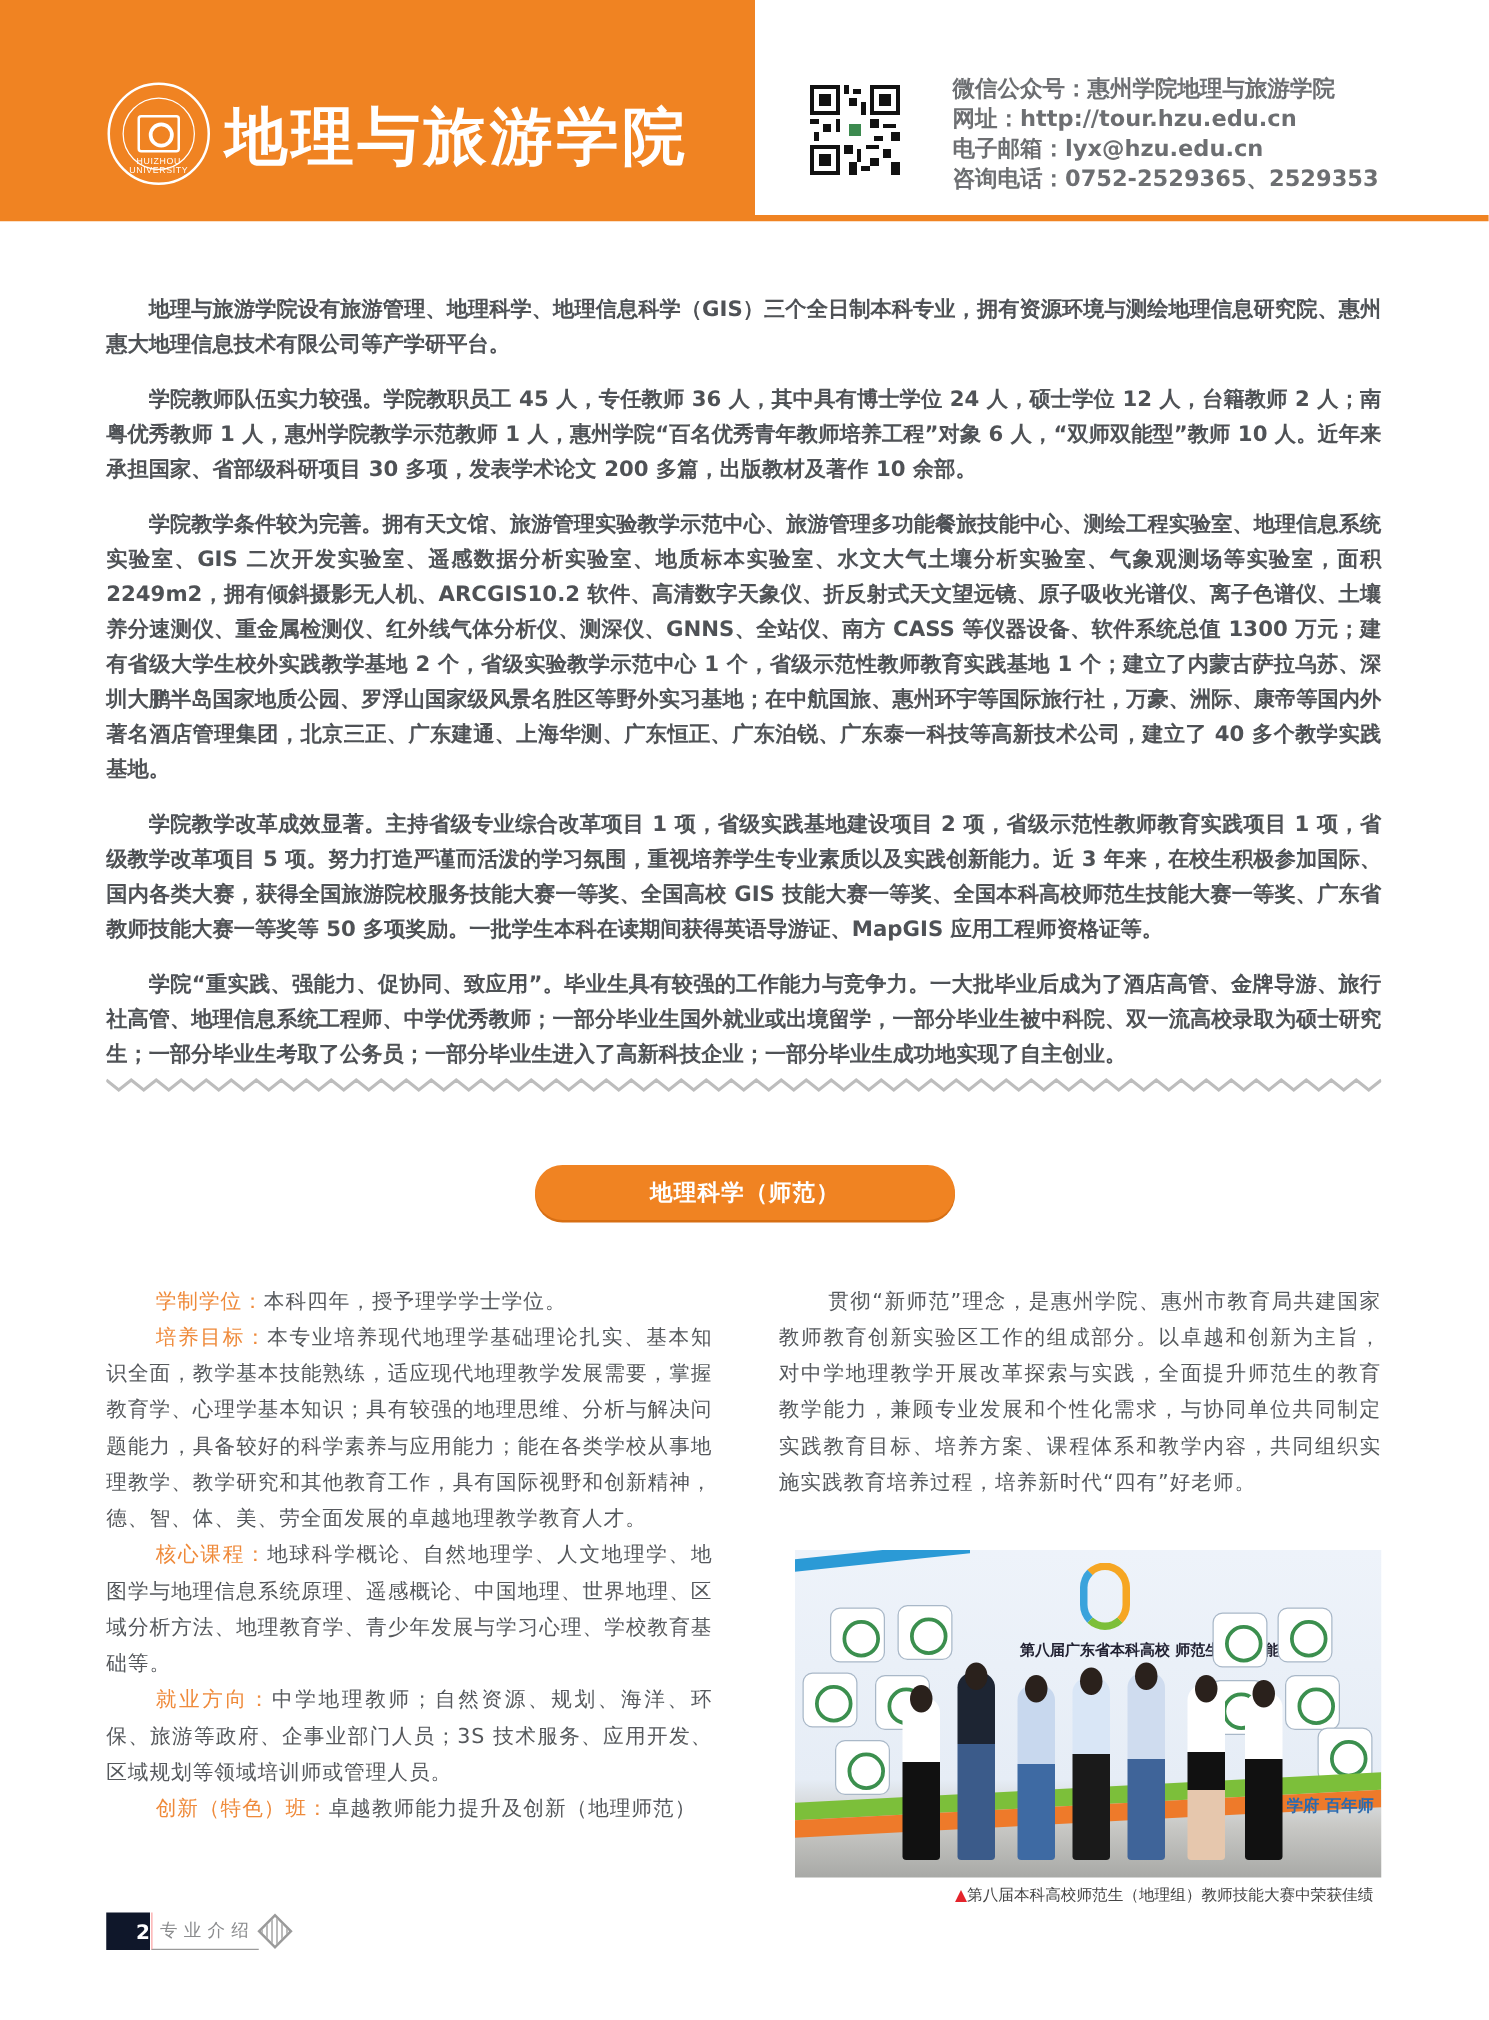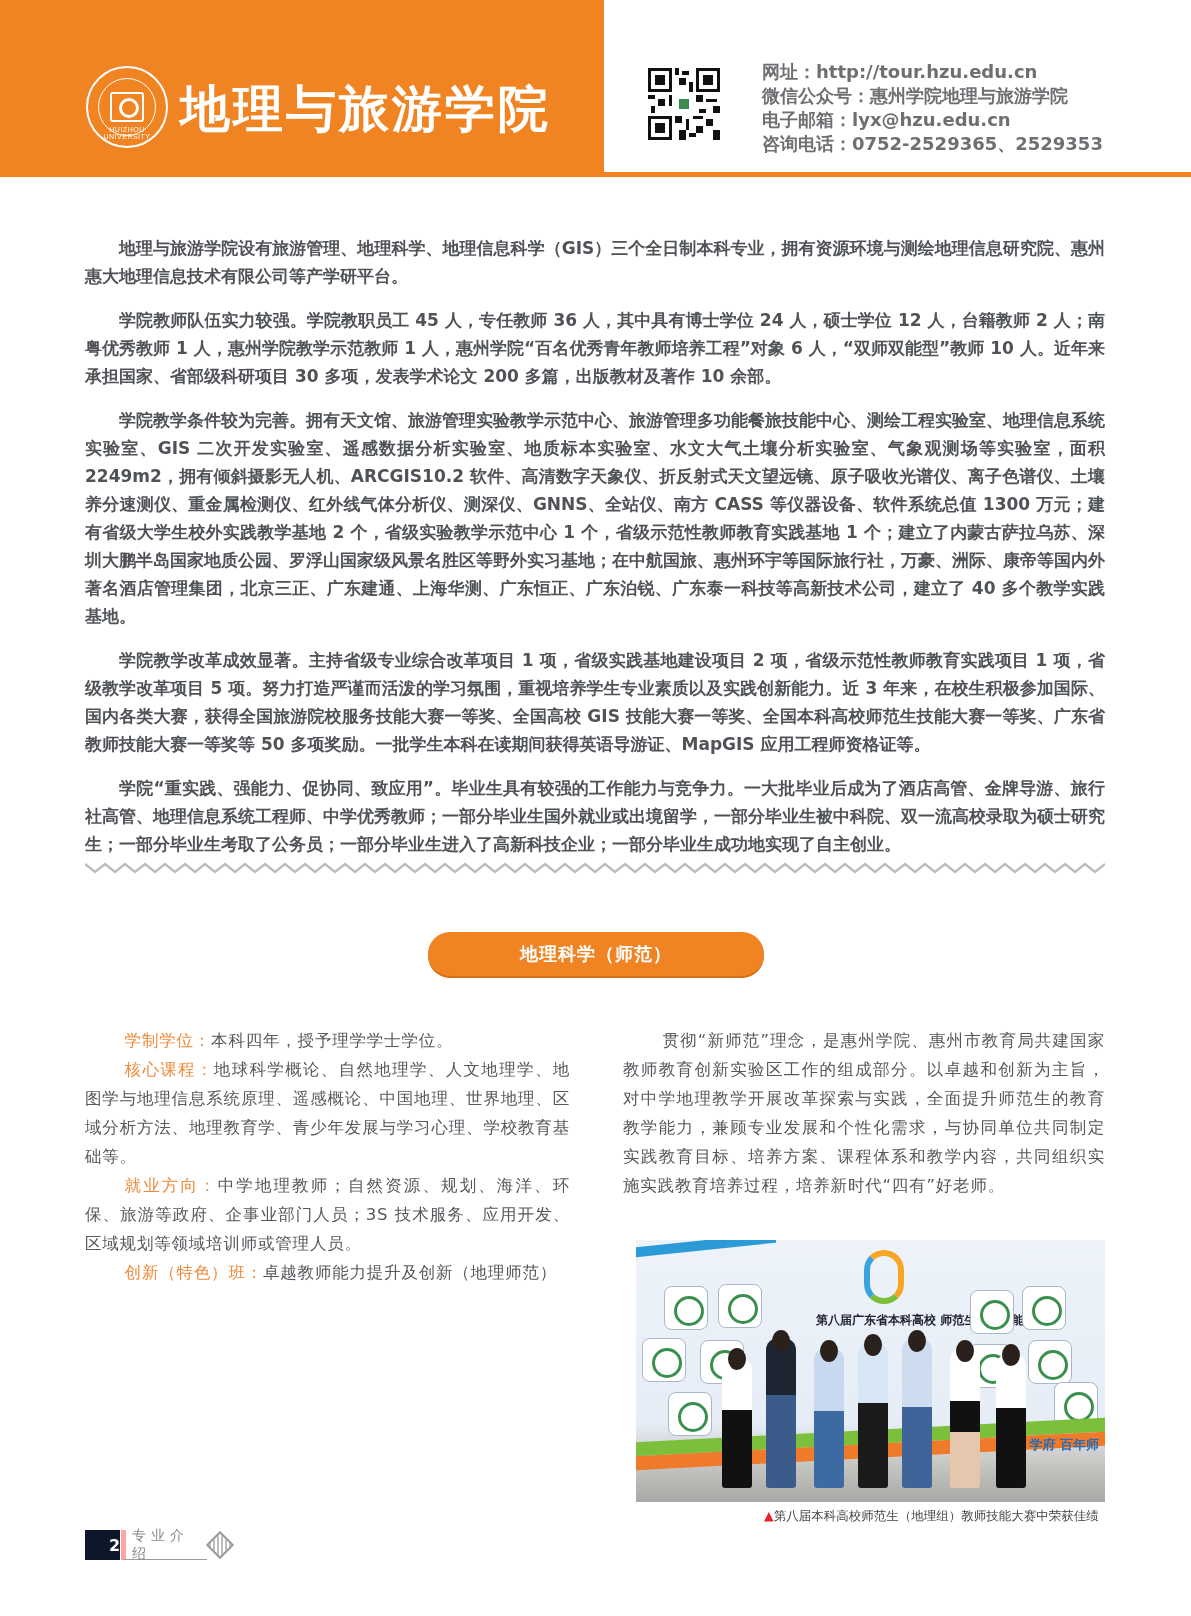--- a/index.html
+++ b/index.html
@@ -61,21 +61,21 @@
   .photo .banner-text { position: absolute; left: 180px; top: 72px; font-size: 12px; color: #223; font-weight: bold; white-space: nowrap; }
   .photo .person { position: absolute; bottom: 14px; width: 30px; border-radius: 12px 12px 3px 3px; }
   .photo .head { position: absolute; width: 18px; height: 22px; border-radius: 50%; background: #2a211c; }
   .photo .slogan { position: absolute; right: 6px; top: 196px; font-size: 13px; color: #2b6bb0; font-weight: bold; }
 
   .caption { position: absolute; left: 764px; top: 1508px; font-size: 12.5px; color: #444; white-space: nowrap; }
   .caption .tri { color: #e4232b; }
 
   .footer-num { position: absolute; left: 85px; top: 1530px; width: 28px; height: 30px; background: #0f172a;
                 color: #fff; font-size: 16px; font-weight: bold; display: flex; align-items: center; justify-content: center; padding-left: 35px; }
-  .footer-label { position: absolute; left: 121px; top: 1530px; width: 86px; height: 30px; border-left: 5px solid #fca5a5;
+  .footer-label { position: absolute; left: 121px; top: 1530px; width: 86px; height: 30px; border-left: 1px solid #fca5a5;
                   border-bottom: 1px solid #9a9a9a; font-size: 14px; color: #8a8b8d; letter-spacing: 5px;
                   display: flex; align-items: center; padding-left: 6px; }
   .footer-icon { position: absolute; left: 210px; top: 1535px; width: 20px; height: 20px; transform: rotate(45deg);
                  border: 2px solid #9a9a9a; background: repeating-linear-gradient(45deg, #bbb 0 2px, #fff 2px 4px); }
 </style>
 </head>
 <body>
 
 <div class="header-orange"></div>
 <div class="header-line"></div>
@@ -120,42 +120,43 @@
       <rect x="17" y="15" width="2" height="2"></rect>
         <rect x="19" y="18" width="2" height="3"></rect>
         <rect x="9" y="18" width="2" height="3"></rect>
         <rect x="12" y="19" width="2" height="1"></rect>
     </g>
     <rect x="9" y="9" width="3" height="3" fill="#3c8a4f"></rect>
   </svg>
 </div>
 
 <div class="contact">
+  <div>微信公众号：惠州学院地理与旅游学院</div>
   <div>网址：http://tour.hzu.edu.cn</div>
-  <div>微信公众号：惠州学院地理与旅游学院</div>
   <div>电子邮箱：lyx@hzu.edu.cn</div>
   <div>咨询电话：0752-2529365、2529353</div>
 </div>
 
 <div class="intro">
   <p>地理与旅游学院设有旅游管理、地理科学、地理信息科学（GIS）三个全日制本科专业，拥有资源环境与测绘地理信息研究院、惠州惠大地理信息技术有限公司等产学研平台。</p>
   <p>学院教师队伍实力较强。学院教职员工 45 人，专任教师 36 人，其中具有博士学位 24 人，硕士学位 12 人，台籍教师 2 人；南粤优秀教师 1 人，惠州学院教学示范教师 1 人，惠州学院“百名优秀青年教师培养工程”对象 6 人，“双师双能型”教师 10 人。近年来承担国家、省部级科研项目 30 多项，发表学术论文 200 多篇，出版教材及著作 10 余部。</p>
   <p>学院教学条件较为完善。拥有天文馆、旅游管理实验教学示范中心、旅游管理多功能餐旅技能中心、测绘工程实验室、地理信息系统实验室、GIS 二次开发实验室、遥感数据分析实验室、地质标本实验室、水文大气土壤分析实验室、气象观测场等实验室，面积 2249m2，拥有倾斜摄影无人机、ARCGIS10.2 软件、高清数字天象仪、折反射式天文望远镜、原子吸收光谱仪、离子色谱仪、土壤养分速测仪、重金属检测仪、红外线气体分析仪、测深仪、GNNS、全站仪、南方 CASS 等仪器设备、软件系统总值 1300 万元；建有省级大学生校外实践教学基地 2 个，省级实验教学示范中心 1 个，省级示范性教师教育实践基地 1 个；建立了内蒙古萨拉乌苏、深圳大鹏半岛国家地质公园、罗浮山国家级风景名胜区等野外实习基地；在中航国旅、惠州环宇等国际旅行社，万豪、洲际、康帝等国内外著名酒店管理集团，北京三正、广东建通、上海华测、广东恒正、广东泊锐、广东泰一科技等高新技术公司，建立了 40 多个教学实践基地。</p>
   <p>学院教学改革成效显著。主持省级专业综合改革项目 1 项，省级实践基地建设项目 2 项，省级示范性教师教育实践项目 1 项，省级教学改革项目 5 项。努力打造严谨而活泼的学习氛围，重视培养学生专业素质以及实践创新能力。近 3 年来，在校生积极参加国际、国内各类大赛，获得全国旅游院校服务技能大赛一等奖、全国高校 GIS 技能大赛一等奖、全国本科高校师范生技能大赛一等奖、广东省教师技能大赛一等奖等 50 多项奖励。一批学生本科在读期间获得英语导游证、MapGIS 应用工程师资格证等。</p>
   <p>学院“重实践、强能力、促协同、致应用”。毕业生具有较强的工作能力与竞争力。一大批毕业后成为了酒店高管、金牌导游、旅行社高管、地理信息系统工程师、中学优秀教师；一部分毕业生国外就业或出境留学，一部分毕业生被中科院、双一流高校录取为硕士研究生；一部分毕业生考取了公务员；一部分毕业生进入了高新科技企业；一部分毕业生成功地实现了自主创业。</p>
 </div>
 
 <svg class="wave" viewBox="0 0 1020 16" preserveAspectRatio="none">
   <polyline fill="none" stroke="#bdbdbd" stroke-width="2.5" points="0,4 10,12 20,4 30,12 40,4 50,12 60,4 70,12 80,4 90,12 100,4 110,12 120,4 130,12 140,4 150,12 160,4 170,12 180,4 190,12 200,4 210,12 220,4 230,12 240,4 250,12 260,4 270,12 280,4 290,12 300,4 310,12 320,4 330,12 340,4 350,12 360,4 370,12 380,4 390,12 400,4 410,12 420,4 430,12 440,4 450,12 460,4 470,12 480,4 490,12 500,4 510,12 520,4 530,12 540,4 550,12 560,4 570,12 580,4 590,12 600,4 610,12 620,4 630,12 640,4 650,12 660,4 670,12 680,4 690,12 700,4 710,12 720,4 730,12 740,4 750,12 760,4 770,12 780,4 790,12 800,4 810,12 820,4 830,12 840,4 850,12 860,4 870,12 880,4 890,12 900,4 910,12 920,4 930,12 940,4 950,12 960,4 970,12 980,4 990,12 1000,4 1010,12 1020,4"></polyline>
 </svg>
 
 <div class="section-pill">地理科学（师范）</div>
 
 <div class="col-left">
   <p><span class="lbl">学制学位：</span><span>本科四年，授予理学学士学位。</span></p>
+  <p><span class="lbl">培养目标：</span><span>本专业培养现代地理学基础理论扎实、基本知识全面，教学基本技能熟练，适应现代地理教学发展需要，掌握教育学、心理学基本知识；具有较强的地理思维、分析与解决问题能力，具备较好的科学素养与应用能力；能在各类学校从事地理教学、教学研究和其他教育工作，具有国际视野和创新精神，德、智、体、美、劳全面发展的卓越地理教学教育人才。</span></p>
   <p><span class="lbl">核心课程：</span><span>地球科学概论、自然地理学、人文地理学、地图学与地理信息系统原理、遥感概论、中国地理、世界地理、区域分析方法、地理教育学、青少年发展与学习心理、学校教育基础等。</span></p>
   <p><span class="lbl">就业方向：</span><span>中学地理教师；自然资源、规划、海洋、环保、旅游等政府、企事业部门人员；3S 技术服务、应用开发、区域规划等领域培训师或管理人员。</span></p>
   <p><span class="lbl">创新（特色）班：</span><span>卓越教师能力提升及创新（地理师范）</span></p>
 </div>
 
 <div class="col-right">
   <p>贯彻“新师范”理念，是惠州学院、惠州市教育局共建国家教师教育创新实验区工作的组成部分。以卓越和创新为主旨，对中学地理教学开展改革探索与实践，全面提升师范生的教育教学能力，兼顾专业发展和个性化需求，与协同单位共同制定实践教育目标、培养方案、课程体系和教学内容，共同组织实施实践教育培养过程，培养新时代“四有”好老师。</p>
 </div>
 
 <div class="photo">

